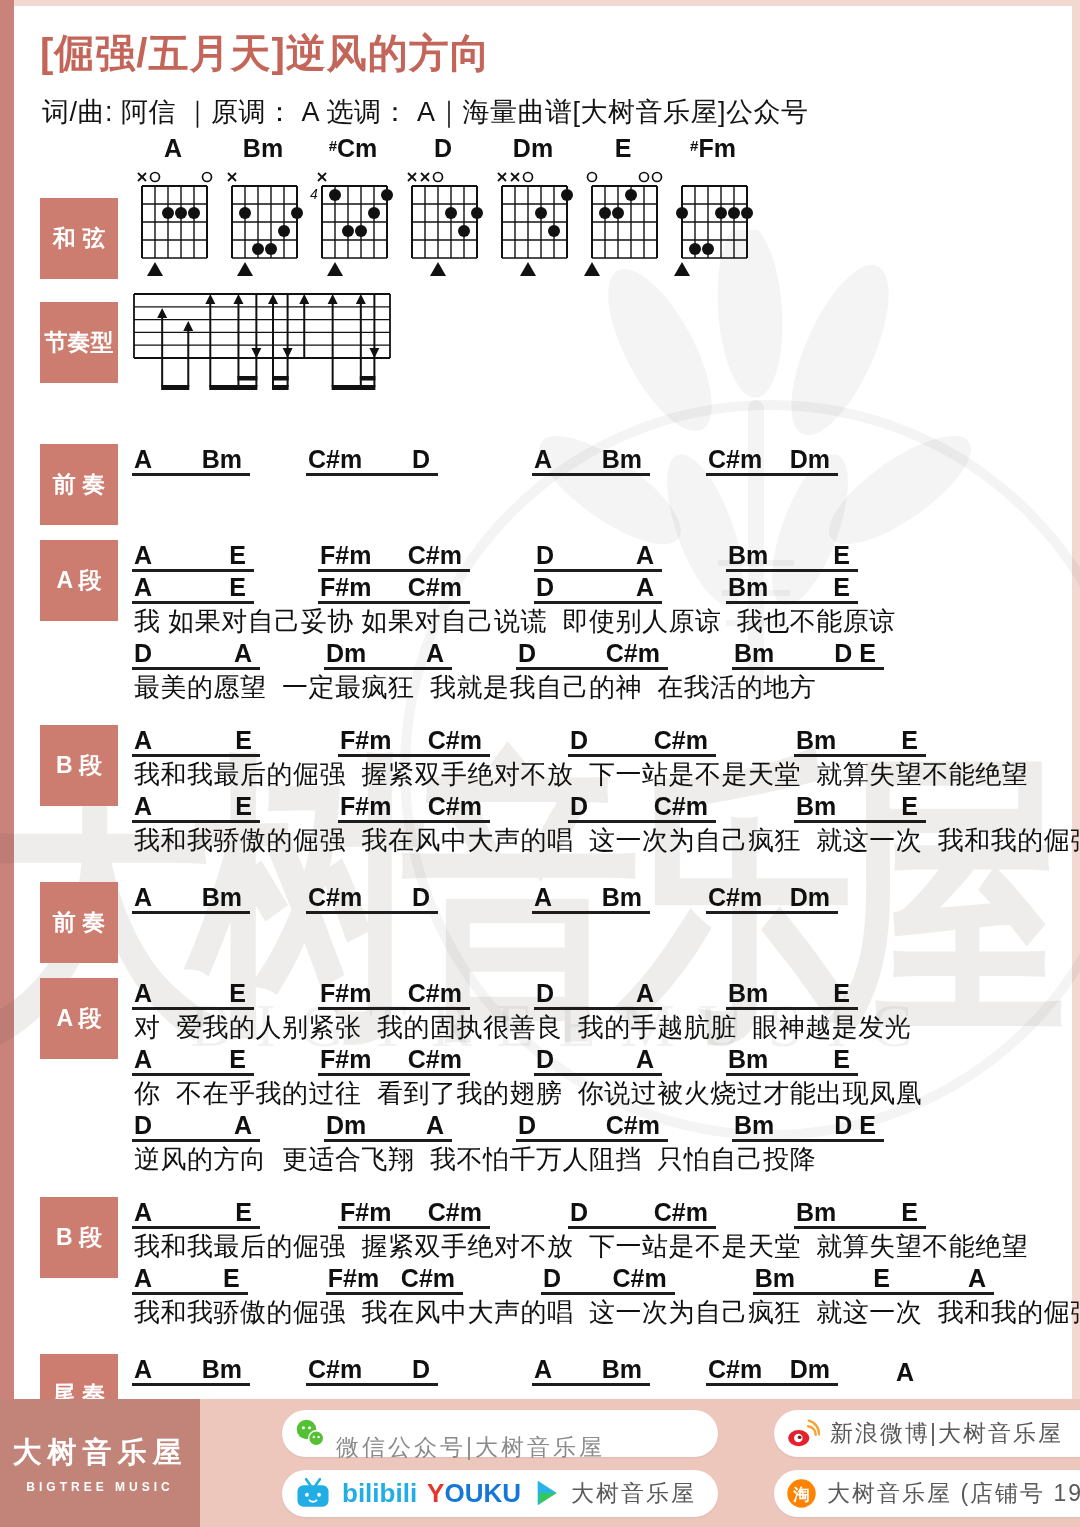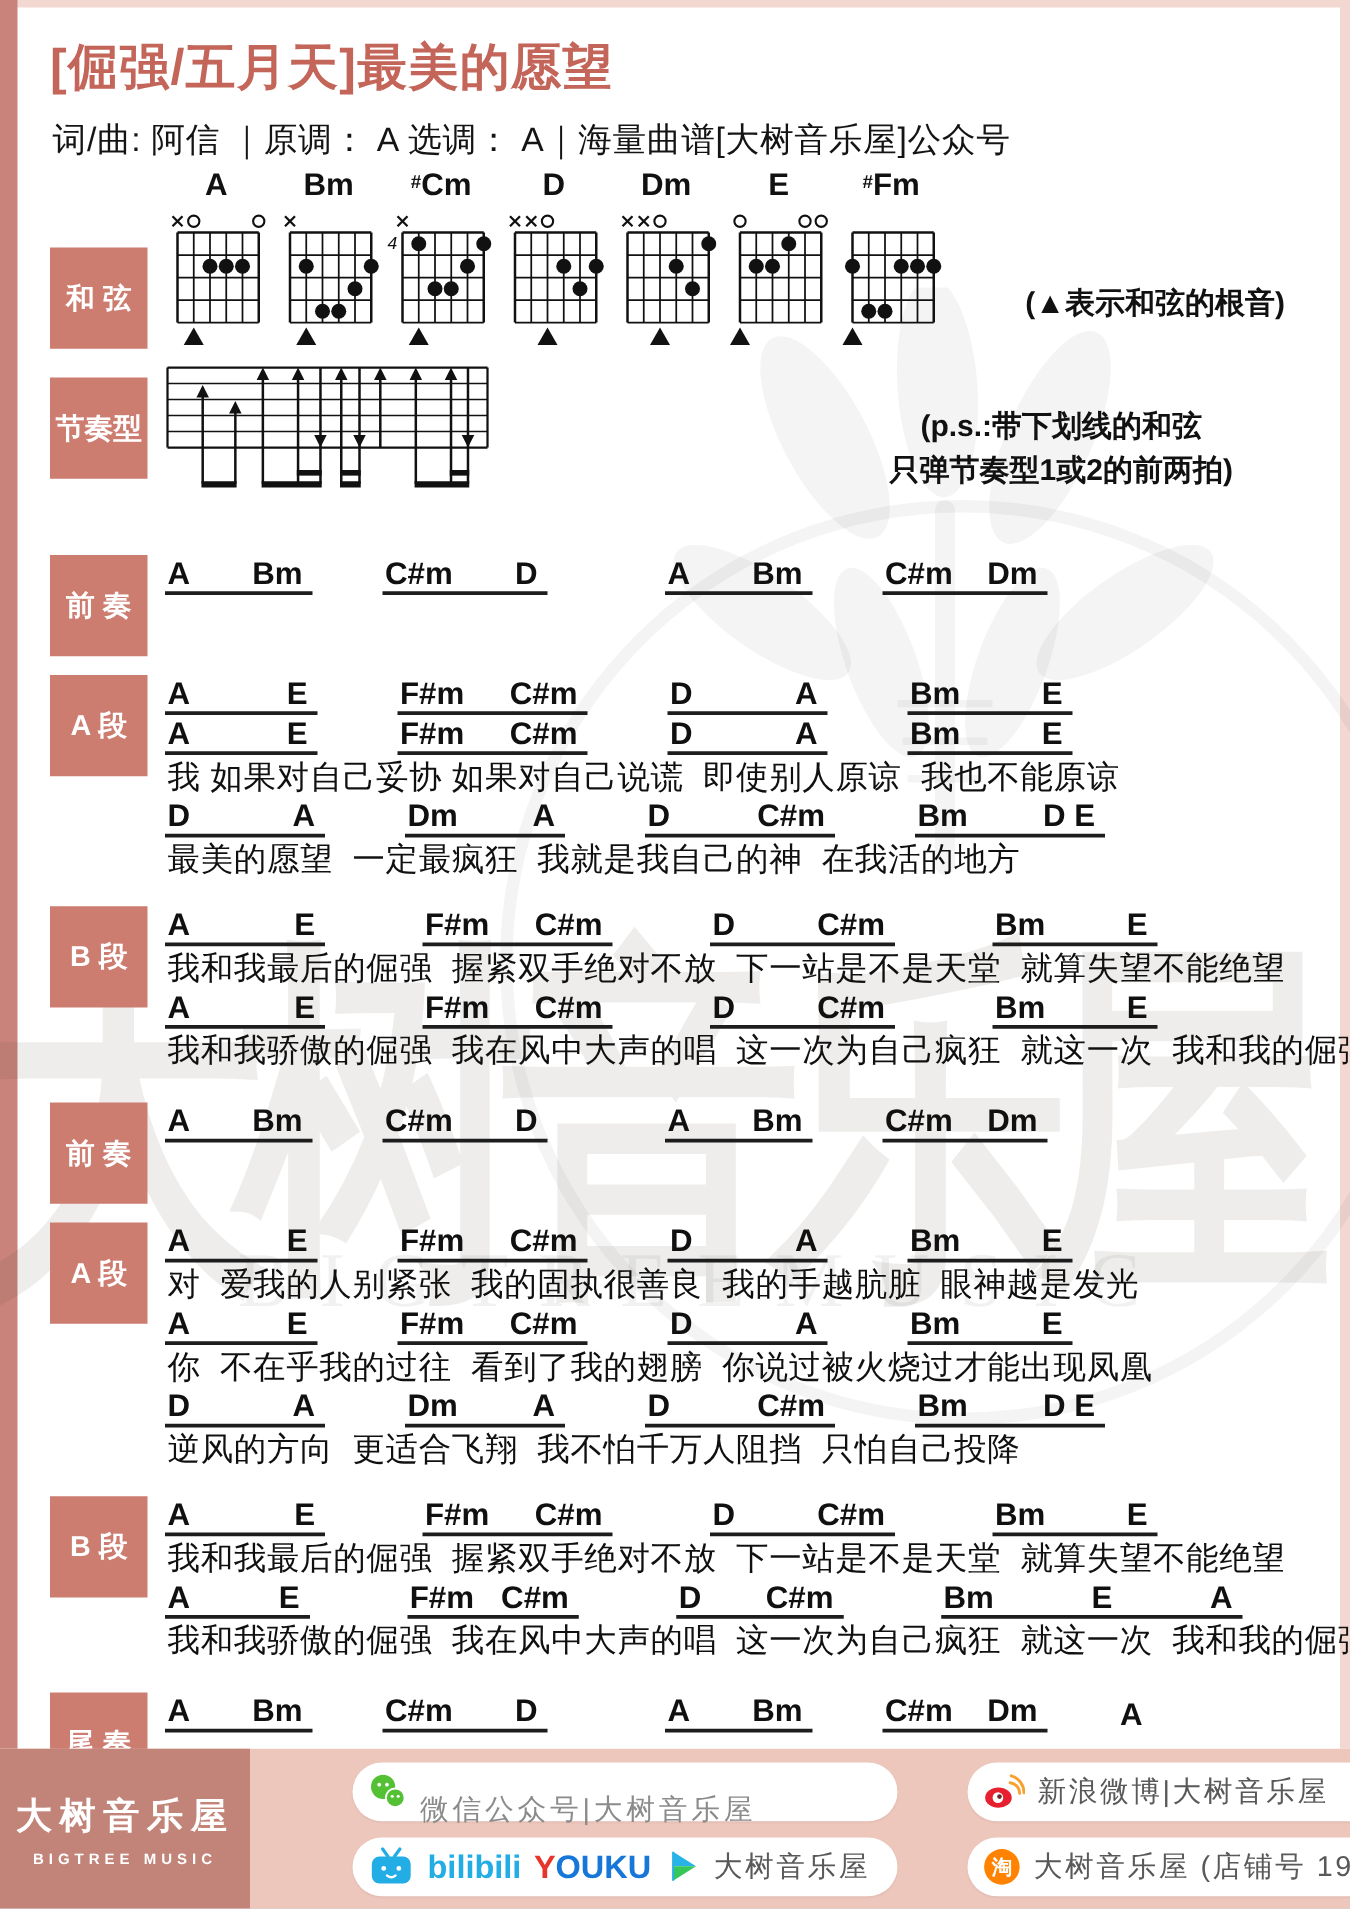--- a/index.html
+++ b/index.html
@@ -98,21 +98,21 @@
         <rect x="218" y="330" width="76" height="6"></rect>
         <rect x="222" y="360" width="68" height="6"></rect>
         <rect x="226" y="390" width="60" height="6"></rect>
       </g>
     </svg>
     <div class="wm-cn">大树音乐屋</div>
     <div class="wm-en">BIGTREEMUSIC</div>
   </div>
 
   <div class="content">
-    <div class="title">[倔强/五月天]最美的愿望</div>
+    <div class="title">[倔强/五月天]逆风的方向</div>
     <div class="subtitle">词/曲: 阿信 ｜原调： A  选调： A｜海量曲谱[大树音乐屋]公众号</div>
 
     <div class="band band-chords">
       <span class="sec-label">和 弦</span>
       <div id="chord-diagrams">
           <div class="chord-fig"><div class="chord-name">A</div><svg width="90" height="122">
               <line x1="14" y1="26" x2="14" y2="98" stroke="#111" stroke-width="2"></line>
               <line x1="27" y1="26" x2="27" y2="98" stroke="#111" stroke-width="1.4"></line>
               <line x1="40" y1="26" x2="40" y2="98" stroke="#111" stroke-width="1.4"></line>
               <line x1="53" y1="26" x2="53" y2="98" stroke="#111" stroke-width="1.4"></line>
@@ -253,21 +253,20 @@
               <line x1="14" y1="98" x2="79" y2="98" stroke="#111" stroke-width="1.4"></line>
               <circle cx="14" cy="53" r="6" fill="#111"></circle>
               <circle cx="53" cy="53" r="6" fill="#111"></circle>
               <circle cx="66" cy="53" r="6" fill="#111"></circle>
               <circle cx="79" cy="53" r="6" fill="#111"></circle>
               <circle cx="27" cy="89" r="6" fill="#111"></circle>
               <circle cx="40" cy="89" r="6" fill="#111"></circle>
               <polygon points="6,116 22,116 14,102" fill="#111"></polygon>
             </svg></div>
         </div>
-      <div class="chords-note">(▲表示和弦的根音)</div>
     </div>
 
     <div class="band band-rhythm">
       <span class="sec-label">节奏型</span>
       <div id="rhythm-wrap"><svg width="272" height="120">
             <line x1="6" y1="6" x2="262" y2="6" stroke="#111" stroke-width="1.8"></line>
             <line x1="6" y1="18.8" x2="262" y2="18.8" stroke="#111" stroke-width="1.3"></line>
             <line x1="6" y1="31.6" x2="262" y2="31.6" stroke="#111" stroke-width="1.3"></line>
             <line x1="6" y1="44.4" x2="262" y2="44.4" stroke="#111" stroke-width="1.3"></line>
             <line x1="6" y1="57.2" x2="262" y2="57.2" stroke="#111" stroke-width="1.3"></line>
@@ -297,24 +296,20 @@
             <line x1="246.384" y1="6" x2="246.384" y2="99" stroke="#111" stroke-width="2"></line>
             <polygon points="241.384,60 251.384,60 246.384,70" fill="#111"></polygon>
             <rect x="33.16" y="97" width="28.112000000000002" height="5" fill="#111"></rect>
             <rect x="81.288" y="97" width="48.08" height="5" fill="#111"></rect>
             <rect x="109.448" y="88" width="19.92" height="4.5" fill="#111"></rect>
             <rect x="144.008" y="97" width="16.591999999999985" height="5" fill="#111"></rect>
             <rect x="144.008" y="88" width="16.591999999999985" height="4.5" fill="#111"></rect>
             <rect x="203.656" y="97" width="43.72799999999998" height="5" fill="#111"></rect>
             <rect x="231.816" y="88" width="15.567999999999984" height="4.5" fill="#111"></rect>
           </svg></div>
-      <div class="ps-note">
-        <div>(p.s.:带下划线的和弦</div>
-        <div>只弹节奏型1或2的前两拍)</div>
-      </div>
     </div>
 
     <div id="songs">
         <div class="section sect-intro">
           <span class="sec-label">前 奏</span>
           <div class="sec-content">
             <div class="line">
               <div class="chordline m-intro">
                 <span class="grp" style="width: 118px;">
                   <span class="ch">A</span>

